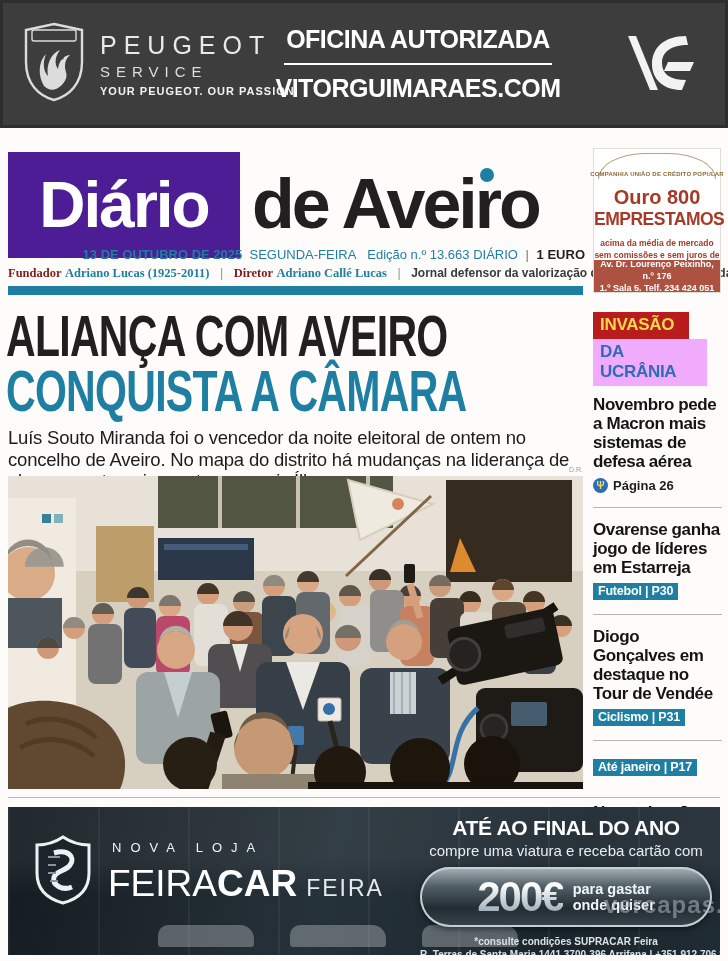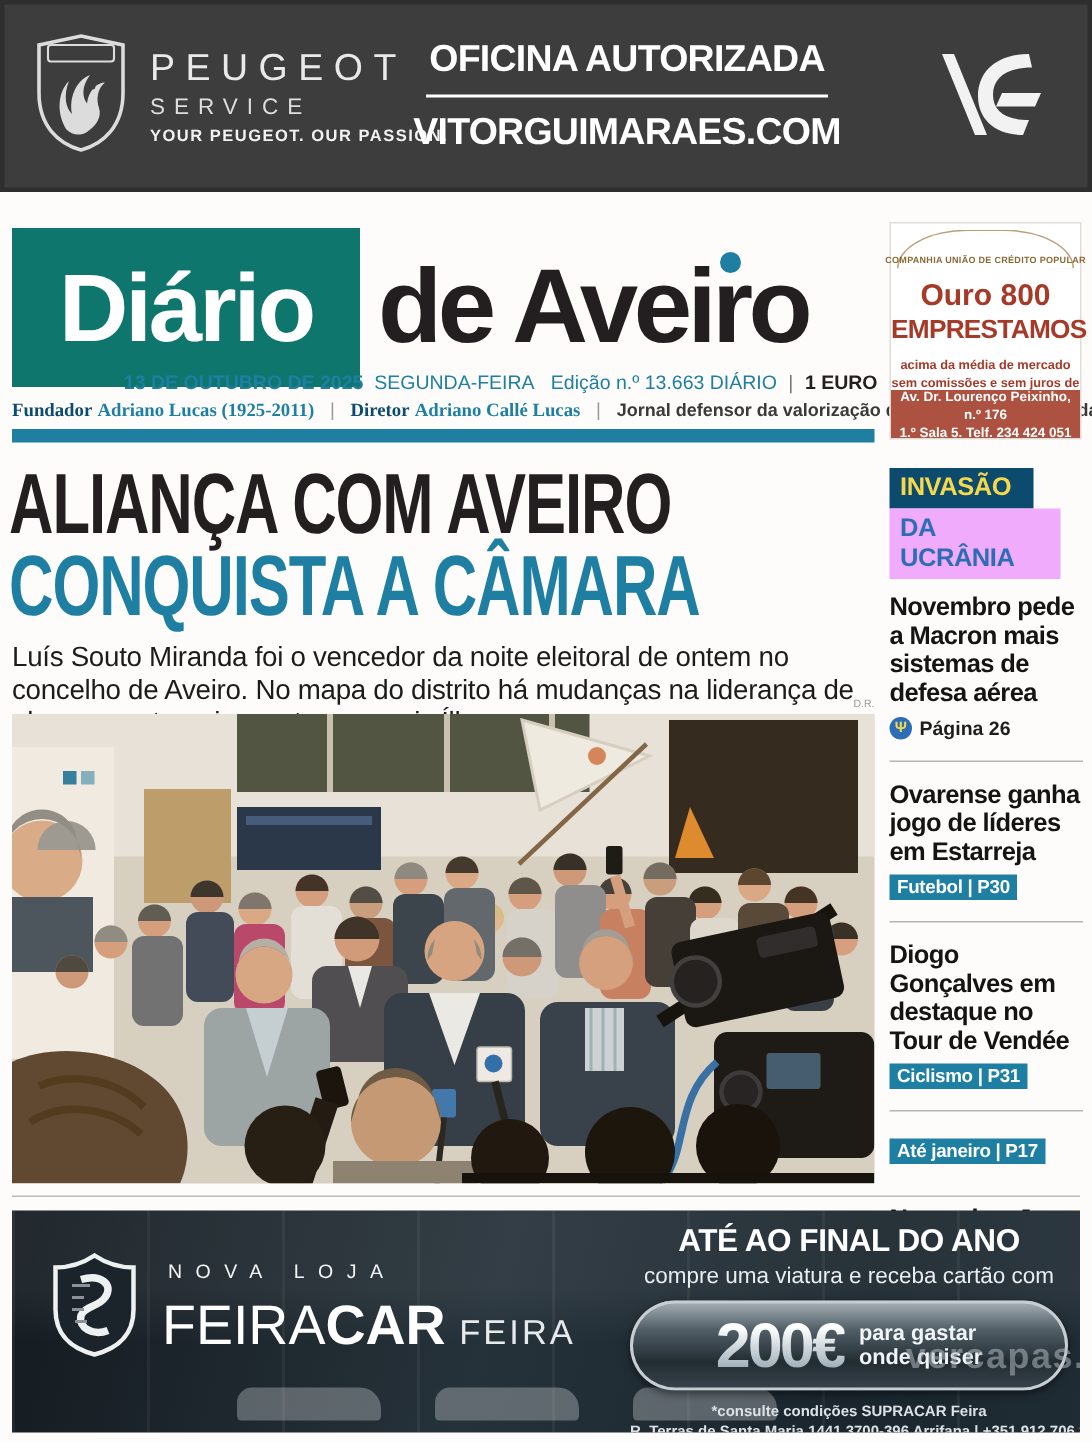--- a/index.html
+++ b/index.html
@@ -17,34 +17,34 @@
   .pg-text .pg-tag { color:#f2f2f2; font-size:11px; font-weight:bold; letter-spacing:1px; margin-top:5px; }
   .tb-center { position:absolute; left:268px; top:0; width:300px; height:128px;
     display:flex; flex-direction:column; justify-content:center; align-items:center; }
   .tb-line1 { color:#fff; font-size:25px; font-weight:800; letter-spacing:-0.5px; white-space:nowrap; }
   .tb-rule { width:268px; height:2px; background:#fff; margin:9px 0; }
   .tb-line2 { color:#fff; font-size:25px; font-weight:800; letter-spacing:-0.5px; white-space:nowrap; }
   .vg-logo { position:absolute; right:30px; top:32px; }
 
   
   .mast-box { position:absolute; left:8px; top:152px; width:232px; height:106px;
-    background:#0f766e; color:#fff; font-weight:bold; font-size:64px; letter-spacing:-2px;
+    background:#4c1d95; color:#fff; font-weight:bold; font-size:64px; letter-spacing:-2px;
     display:flex; align-items:center; justify-content:center; }
   .mast-rest { position:absolute; left:252px; top:154px; height:104px; color:#231f20;
     font-weight:bold; font-size:70px; letter-spacing:-3px; line-height:100px; white-space:nowrap; }
   .mast-idot { position:absolute; left:228px; top:14px; width:14px; height:14px;
     border-radius:50%; background:#1e7fa2; }
   .date-line { position:absolute; left:8px; top:247px; width:577px; text-align:right;
     font-size:13px; color:#1e7fa2; white-space:nowrap; }
   .date-line .b { font-weight:bold; }
   .date-line .price { color:#231f20; font-weight:bold; }
   .date-line .sep { color:#777; padding:0 4px; }
   .founder-line { position:absolute; left:8px; top:266px; width:577px; font-size:12.5px;
     color:#333; white-space:nowrap; }
-  .founder-line .lbl { font-family:"Liberation Serif", serif; font-weight:bold; color:#0c4a6e; }
+  .founder-line .lbl { font-family:"Liberation Serif", serif; font-weight:bold; color:#7f1d1d; }
   .founder-line .name { font-family:"Liberation Serif", serif; font-weight:bold; color:#1e7fa2; }
   .founder-line .sep { color:#999; padding:0 7px; }
   .founder-line .motto { font-weight:bold; color:#3a3a3a; font-size:12px; }
   .teal-bar { position:absolute; left:8px; top:286px; width:575px; height:9px; background:#1e7fa2; }
 
   
   .gold-ad { position:absolute; left:593px; top:148px; width:128px; height:145px;
     background:#fff; border:1px solid #e0dcd6; }
   .gold-arch { margin:4px 4px 0; height:26px; border:1.5px solid #b9a078; border-bottom:none;
     border-radius:60% 60% 0 0 / 150% 150% 0 0; display:flex; align-items:flex-end; justify-content:center;
@@ -69,21 +69,21 @@
   .photo-credit { position:absolute; left:8px; top:466px; width:575px; text-align:right;
     font-size:7px; color:#9a9a9a; }
 
   
   .photo { position:absolute; left:8px; top:476px; width:575px; height:313px; overflow:hidden; background:#d9d4cb; }
   .photo svg { display:block; width:100%; height:100%; }
 
   
   .sidebar { position:absolute; left:593px; top:312px; width:129px; }
   .ua-badge div { display:block; font-weight:800; font-size:17px; padding:3px 7px 4px; letter-spacing:-0.3px; }
-  .ua-top { background:#0c4a6e; color:#f5d84c; width:96px; }
+  .ua-top { background:#b91c1c; color:#f5d84c; width:96px; }
   .ua-bot { background:#f0abfc; color:#2d6db5; width:114px; }
   .sb-title { font-size:17px; font-weight:800; line-height:19px; color:#141414;
     letter-spacing:-0.4px; margin-top:9px; }
   .sb-ref { display:inline-block; background:#1e7fa2; color:#fff; font-weight:bold;
     font-size:12.5px; padding:1px 5px 2px; margin-top:6px; letter-spacing:-0.2px; }
   .sb-pageref { display:flex; align-items:center; gap:5px; margin-top:7px; }
   .sb-pageref .txt { font-size:13px; font-weight:bold; color:#1d1d1d; }
   .trident { width:15px; height:15px; border-radius:50%; background:#2d6db5; color:#f5d84c;
     font-size:10px; font-weight:bold; display:flex; align-items:center; justify-content:center; }
   .sb-div { border:none; border-top:1px solid #b5b5b5; margin:14px 0 12px; }

